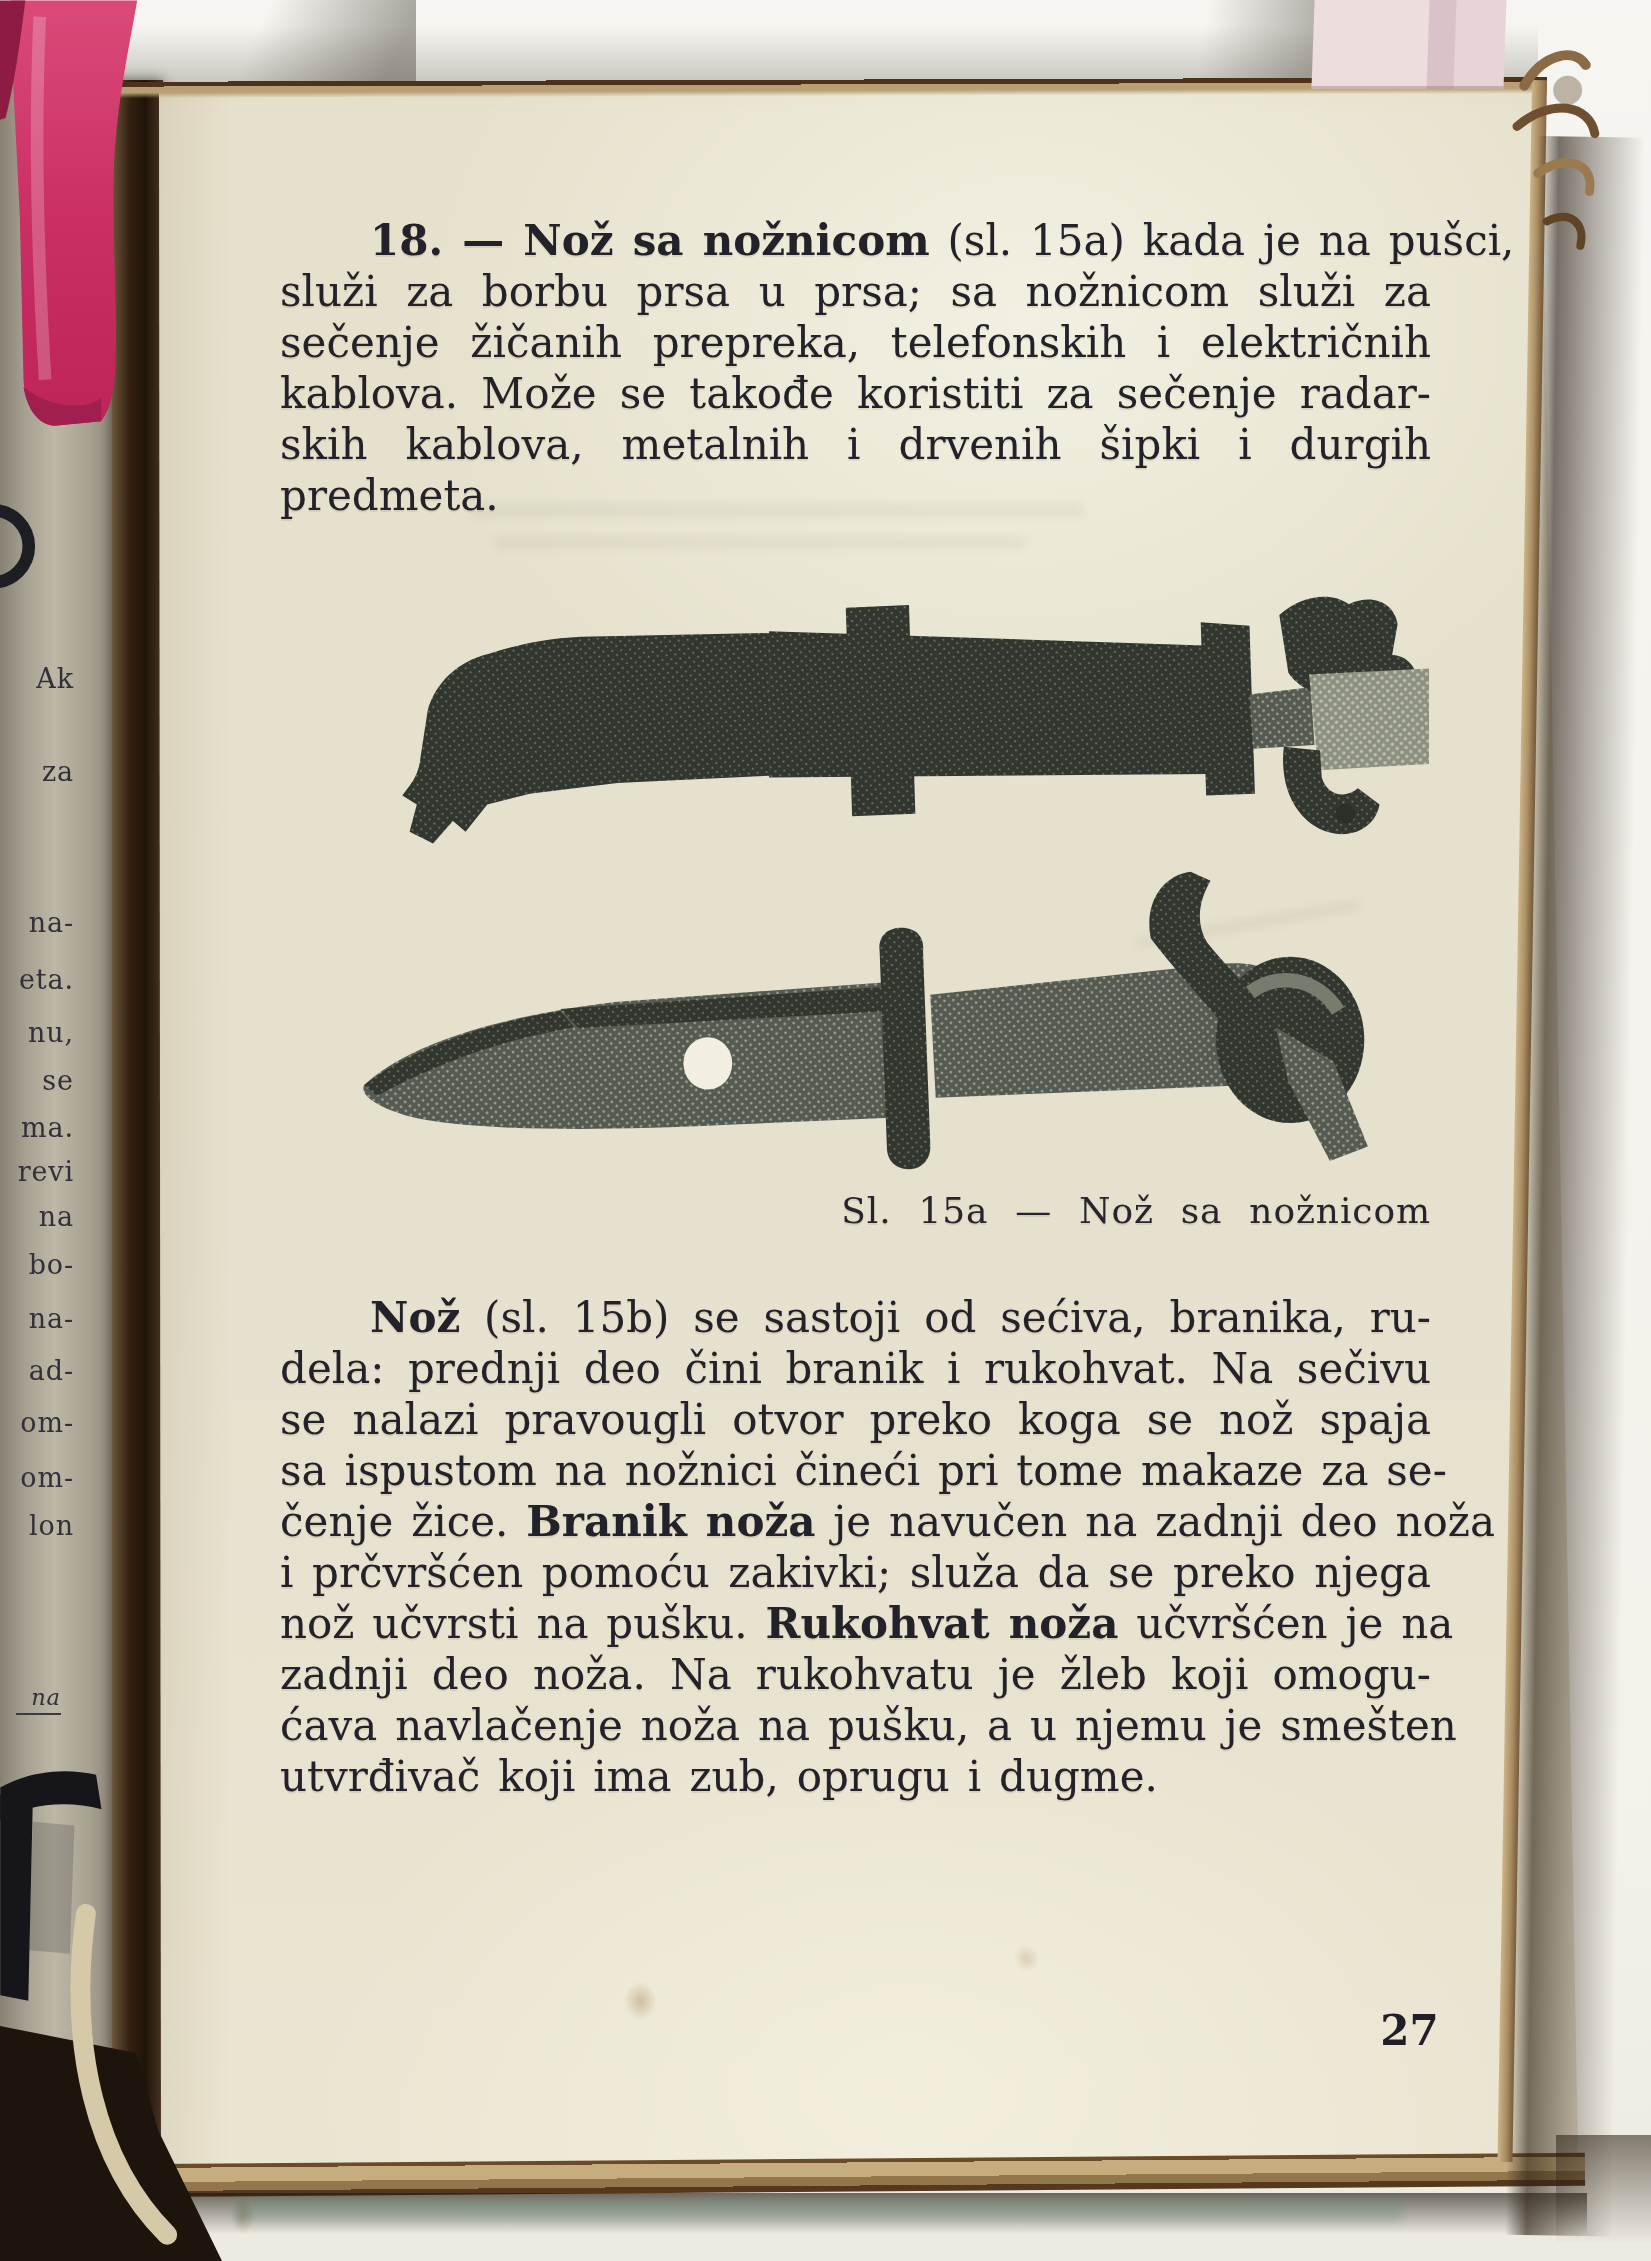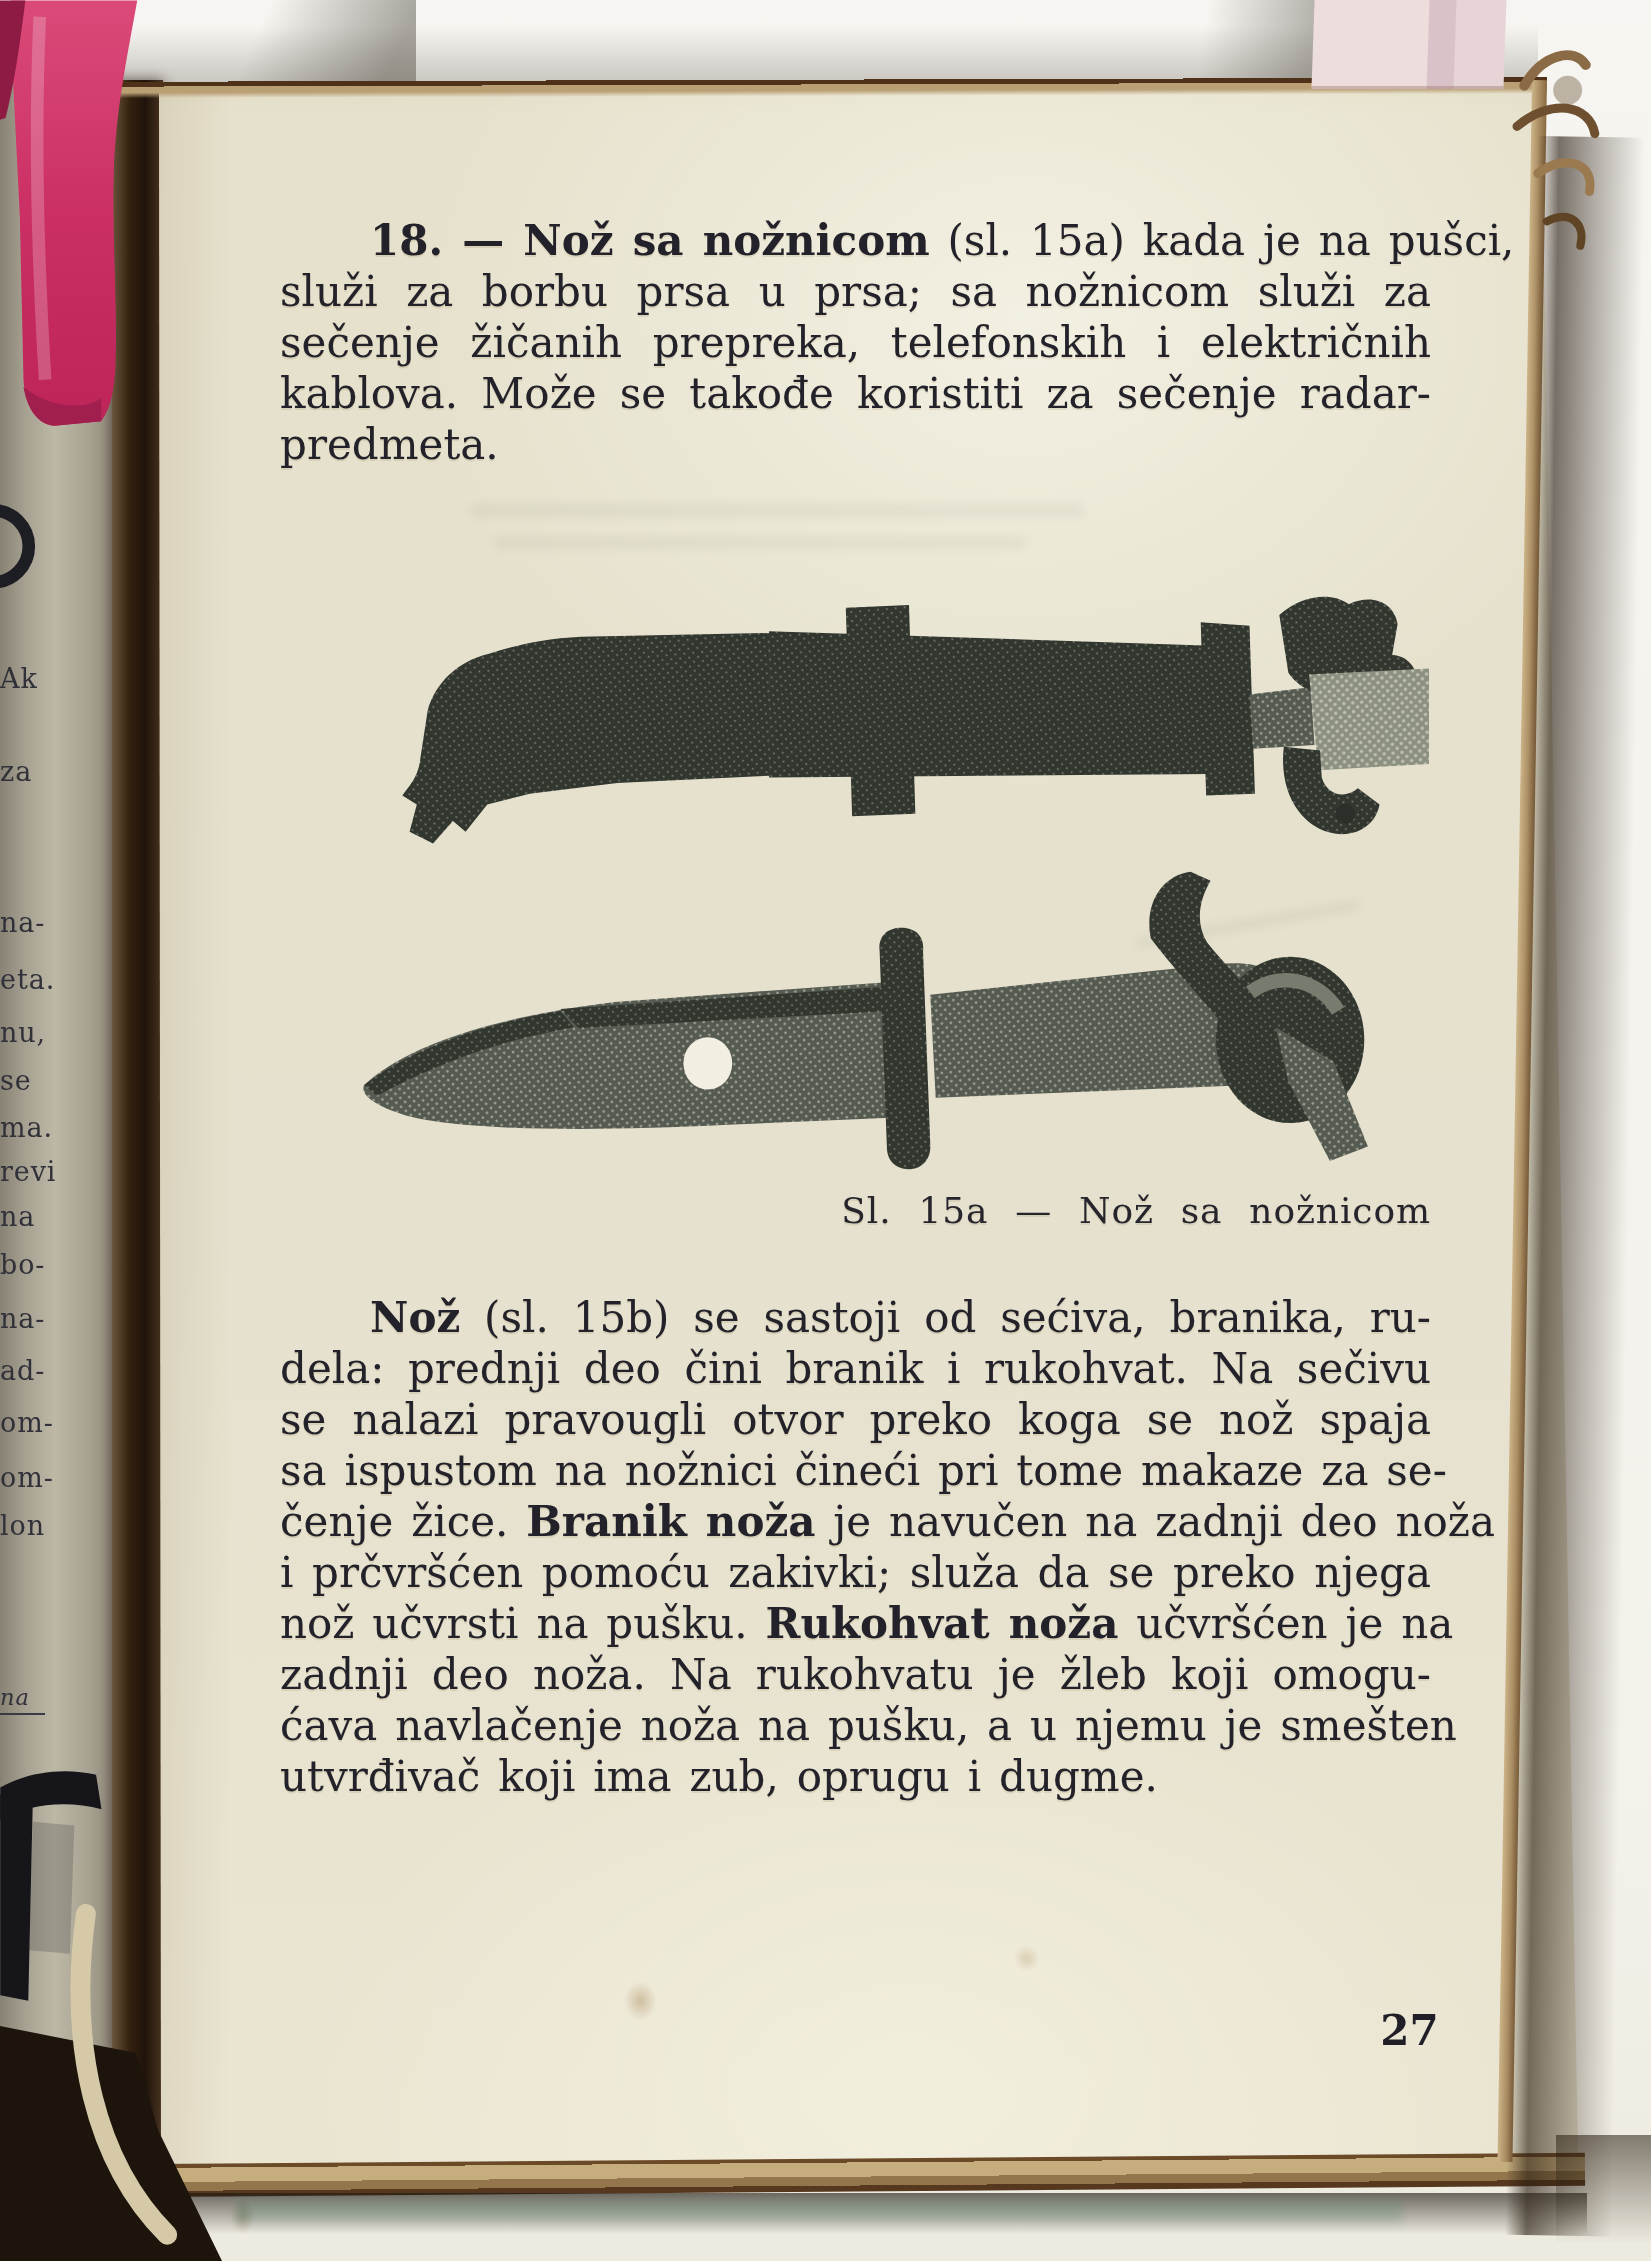--- a/index.html
+++ b/index.html
@@ -13,21 +13,21 @@
       background:linear-gradient(180deg,rgba(255,255,255,0) 0 30%,rgba(105,99,88,.34) 100%);}
   .top-wedge-a{left:226px;top:0;width:190px;height:87px;
       background:linear-gradient(115deg,rgba(90,85,75,0) 20%,rgba(90,85,75,.5) 85%);
       clip-path:polygon(20% 0,100% 0,100% 100%,0 100%);}
   .top-wedge-b{left:1167px;top:0;width:154px;height:87px;
       background:linear-gradient(100deg,rgba(90,85,75,0) 25%,rgba(90,85,75,.42) 90%);}
 
   
   .left-strip{left:0;top:47px;width:118px;height:2040px;
       background:linear-gradient(90deg,#878273 0,#a7a192 22%,#bdb7a6 46%,#aaa494 72%,#8f8879 100%);}
-  .frag{position:absolute;left:0;width:58px;
+  .frag{position:absolute;left:16px;width:58px;text-align:right;
         font-size:27px;line-height:27px;color:#31313a;letter-spacing:0.9px;}
   .frag.u{font-size:22.6px;font-style:italic;border-bottom:2.7px solid #3a3a44;width:45px;padding-bottom:1.8px;}
 
   
   .gutter{left:112px;top:80px;width:51px;height:2094px;
       background:linear-gradient(90deg,#6a543c 0%,#33210f 35%,#1f130a 65%,#4a3522 100%);
       box-shadow:0 0 12.7px rgba(30,18,8,.6);}
 
   
   .page{left:0;top:0;width:1652px;height:2262px;
@@ -123,20 +123,21 @@
 
   <div class="abs ghost" style="left:470px;top:503px;width:615px;height:14.5px"></div>
   <div class="abs ghost" style="left:493px;top:536px;width:534px;height:12.7px"></div>
   <div class="abs ghost" style="left:1135px;top:918px;width:226px;height:11.8px;transform:rotate(-10deg)"></div>
 
   <div class="para" style="top:215px">
       <div class="tline ind"><b>18. — Nož sa nožnicom</b><span> (sl. 15a) kada je na pušci,</span></div>
       <div class="tline"><span>služi za borbu prsa u prsa; sa nožnicom služi za</span></div>
       <div class="tline"><span>sečenje žičanih prepreka, telefonskih i električnih</span></div>
       <div class="tline"><span>kablova. Može se takođe koristiti za sečenje radar-</span></div>
+      <div class="tline"><span>skih kablova, metalnih i drvenih šipki i durgih</span></div>
       <div class="tline ll"><span>predmeta.</span></div>
     </div>
 
   <svg class="abs" style="left:380px;top:568px" width="1049" height="289" viewBox="0 0 1160 320">
     <defs>
       <pattern id="htD" width="7" height="7" patternUnits="userSpaceOnUse" patternTransform="rotate(40)">
         <rect width="7" height="7" fill="#31362f"></rect>
           <circle cx="3.5" cy="3.5" r="1.1" fill="rgba(225,222,202,.45)"></circle>
       </pattern>
       <pattern id="htM" width="7" height="7" patternUnits="userSpaceOnUse" patternTransform="rotate(40)">

